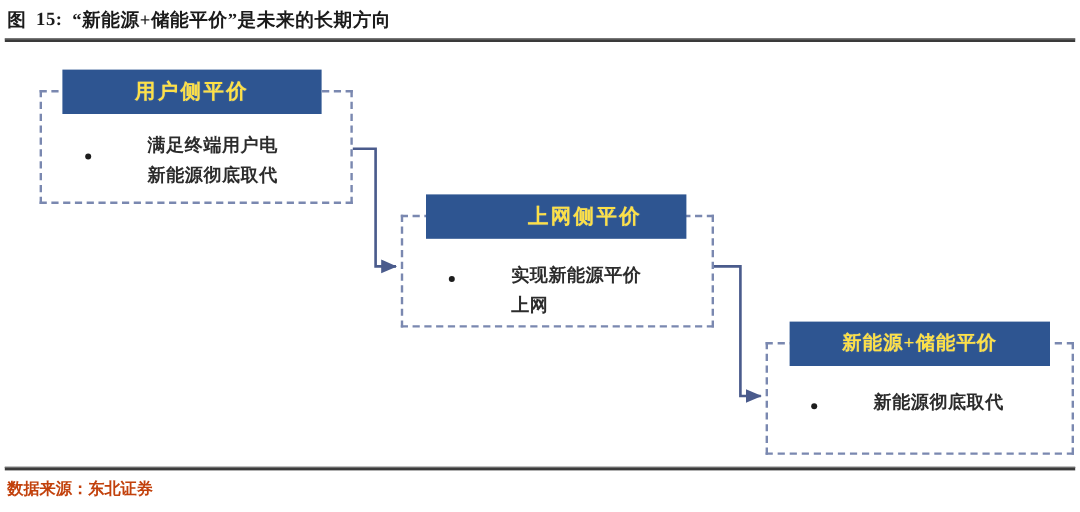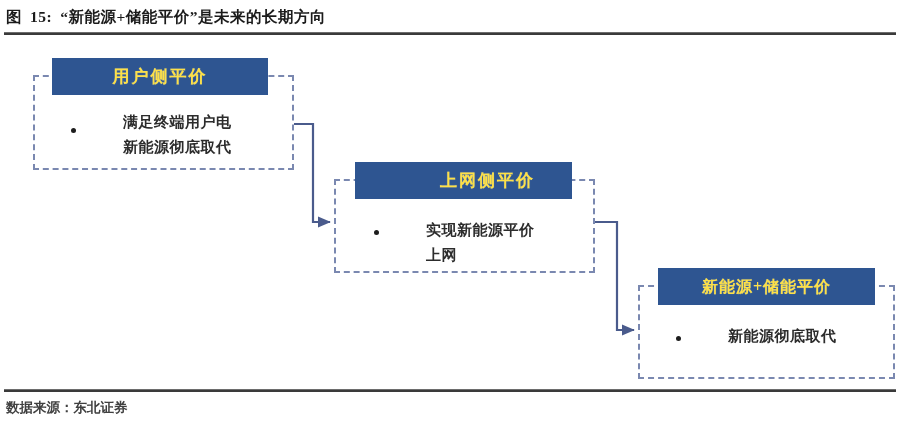--- a/index.html
+++ b/index.html
@@ -57,21 +57,21 @@
     background: #3a3a3a;
     border-top: 1px solid #6d6d6d;
     box-sizing: border-box;
   }
   #figure-source {
     position: absolute;
     left: 6px;
     top: 399px;
     font-size: 13.5px;
     font-weight: bold;
-    color: #404040;
+    color: #c2410c;
     white-space: nowrap;
   }
 
   
   #diagram {
     position: absolute;
     left: 0;
     top: 36px;
     width: 900px;
     height: 350px;

